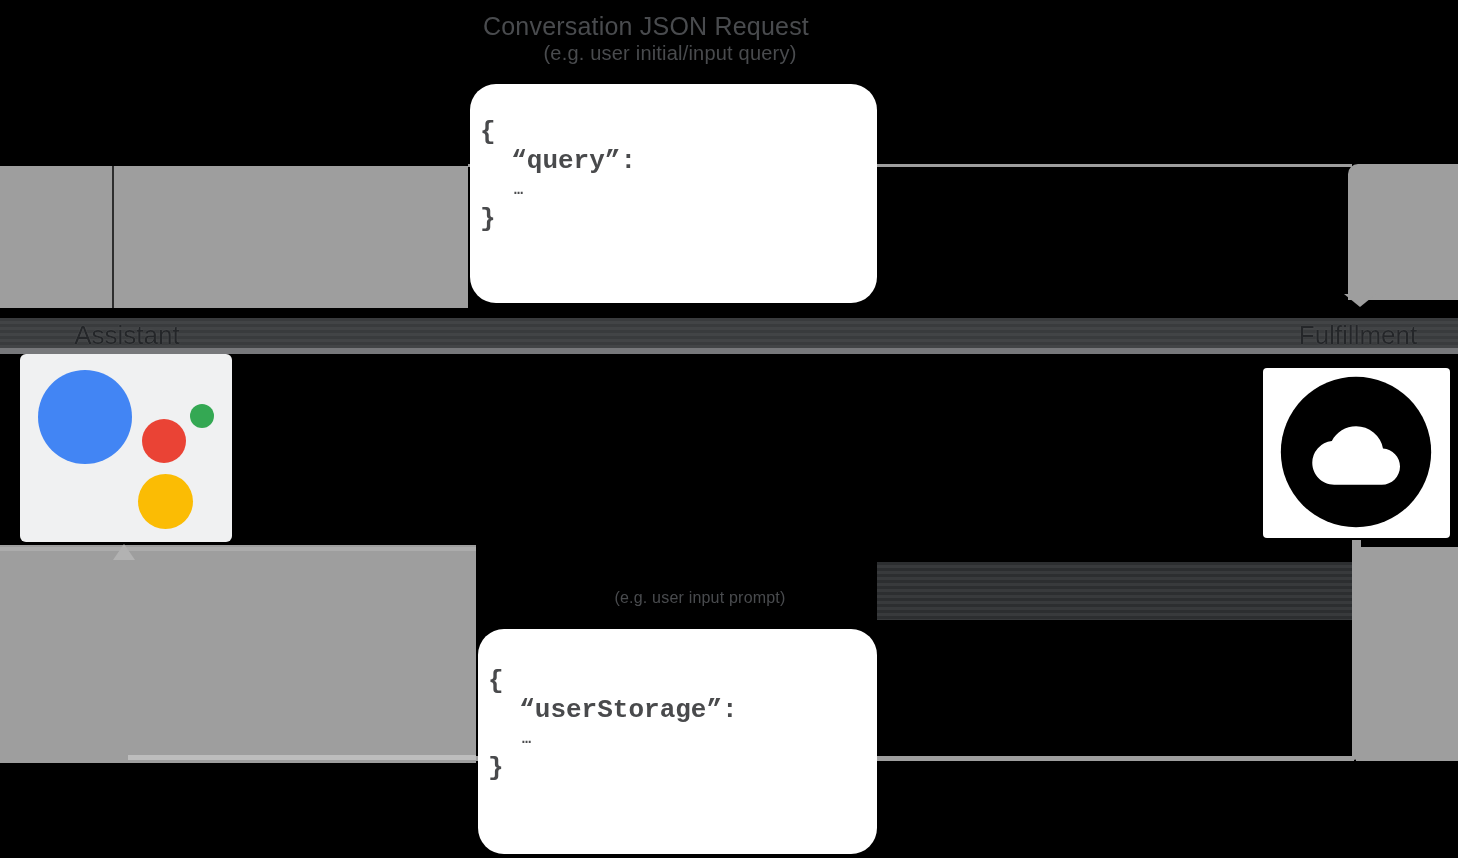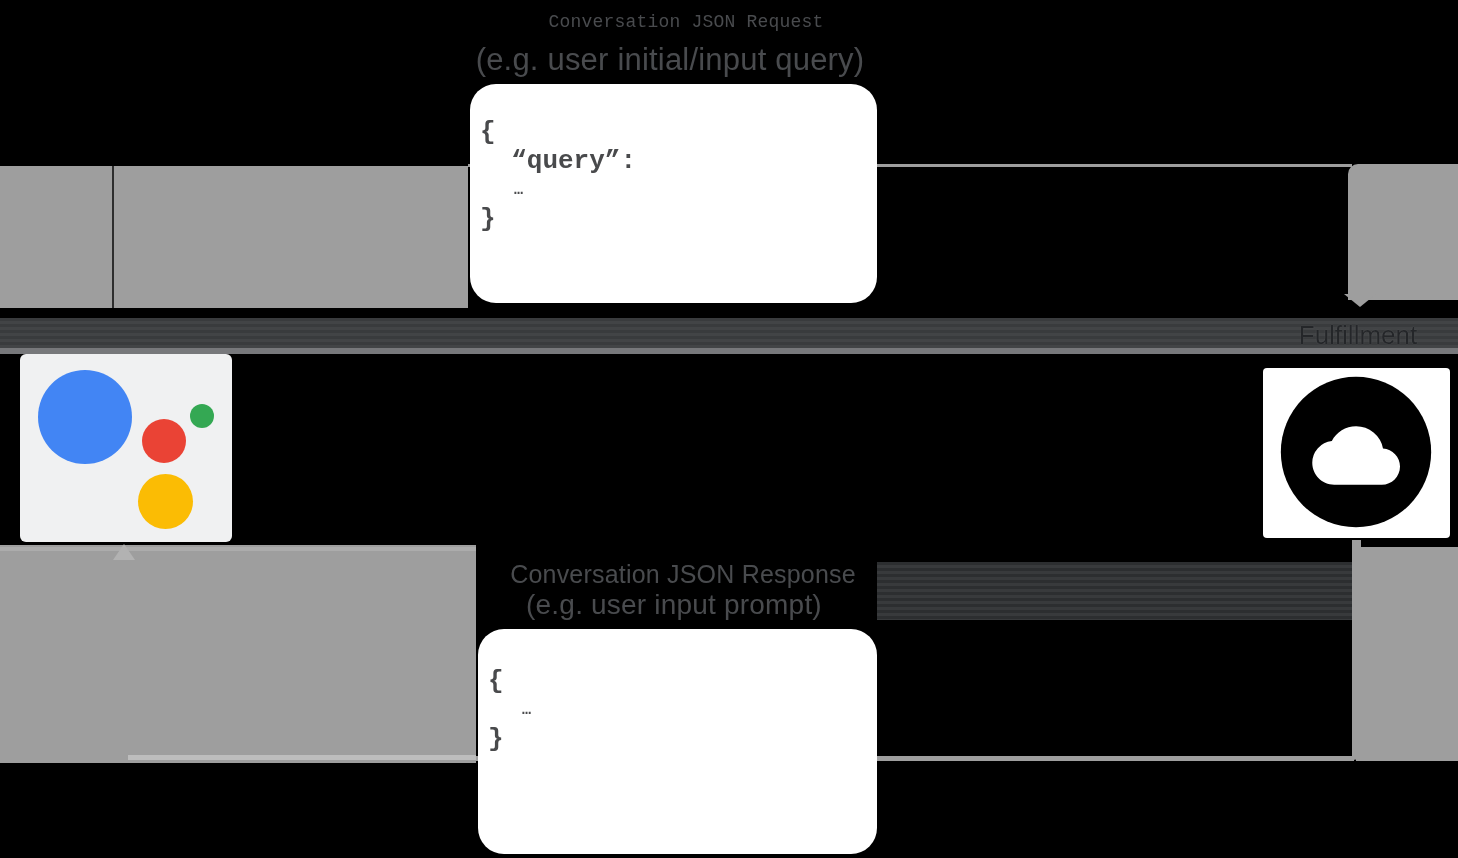--- a/index.html
+++ b/index.html
@@ -3,24 +3,24 @@
 <meta charset="utf-8">
 <style>
   html,body{margin:0;padding:0;background:#000;}
   .stage{position:relative;width:1458px;height:858px;background:#000;overflow:hidden;
          font-family:"Liberation Sans",sans-serif;}
   .abs{position:absolute;}
 
   
   .flowlbl{position:absolute;width:500px;text-align:center;color:#494b4e;
            font-weight:500;letter-spacing:.2px;}
-  .t1{left:436px;top:12px;font-size:18px;font-family:Liberation Mono, monospace;}
-  .t2{left:420px;top:42px;font-size:31px;}
+  .t1{left:396px;top:12px;font-size:25px;}
+  .t2{left:420px;top:42px;font-size:20px;}
   .b1{left:433px;top:560px;font-size:25px;}
-  .b2{left:424px;top:589px;font-size:28px;}
+  .b2{left:450px;top:589px;font-size:16px;}
 
   
   .g{position:absolute;background:#9e9e9e;}
   .lt-block{left:0;top:166px;width:468px;height:142px;}
   .seam{position:absolute;left:112px;top:166px;width:2px;height:142px;background:#2e2e2e;}
   .top-line{left:468px;top:164px;width:884px;height:3px;}
   .rt-block{left:1348px;top:164px;width:110px;height:136px;border-top-left-radius:10px;}
   .tri{position:absolute;width:0;height:0;}
   .tri-down{left:1344px;top:294px;border-left:16px solid transparent;
             border-right:16px solid transparent;border-top:13px solid #9e9e9e;}
@@ -75,20 +75,21 @@
   <div class="flowlbl t1">Conversation JSON Request</div>
   <div class="flowlbl t2">(e.g. user initial/input query)</div>
 
   <div class="g lt-block"></div>
   <div class="seam"></div>
   <div class="g top-line"></div>
   <div class="g rt-block"></div>
   <div class="tri tri-down"></div>
 
   <div class="abs band"></div>
+  <div class="nodelbl nl-a">Assistant</div>
   <div class="nodelbl nl-f">Fulfillment</div>
   <div class="abs band-underline"></div>
 
   <div class="abs assistant-box">
     <div class="dot c-blue"></div>
     <div class="dot c-red"></div>
     <div class="dot c-green"></div>
     <div class="dot c-yellow"></div>
   </div>
 
@@ -103,29 +104,29 @@
 
   <div class="g lb-block"></div>
   <div class="abs lb-strip"></div>
   <div class="tri tri-up"></div>
   <div class="abs bline-left"></div>
   <div class="g bline-right"></div>
   <div class="g rb-vline"></div>
   <div class="g rb-block"></div>
   <div class="abs bband"></div>
 
-  <div class="flowlbl b1">Conversation JSON Response</div>
   <div class="flowlbl b2">(e.g. user input prompt)</div>
 
   <div class="jsonbox jb-top">
     <div class="cl">{</div>
     <div class="cl">  “query”:</div>
     <div class="cl small">…</div>
     <div class="cl">}</div>
   </div>
 
   <div class="jsonbox jb-bottom">
     <div class="cl">{</div>
+    <div class="cl">  “userStorage”:</div>
     <div class="cl small">…</div>
     <div class="cl">}</div>
   </div>
 
 </div>
 
 </body></html>

